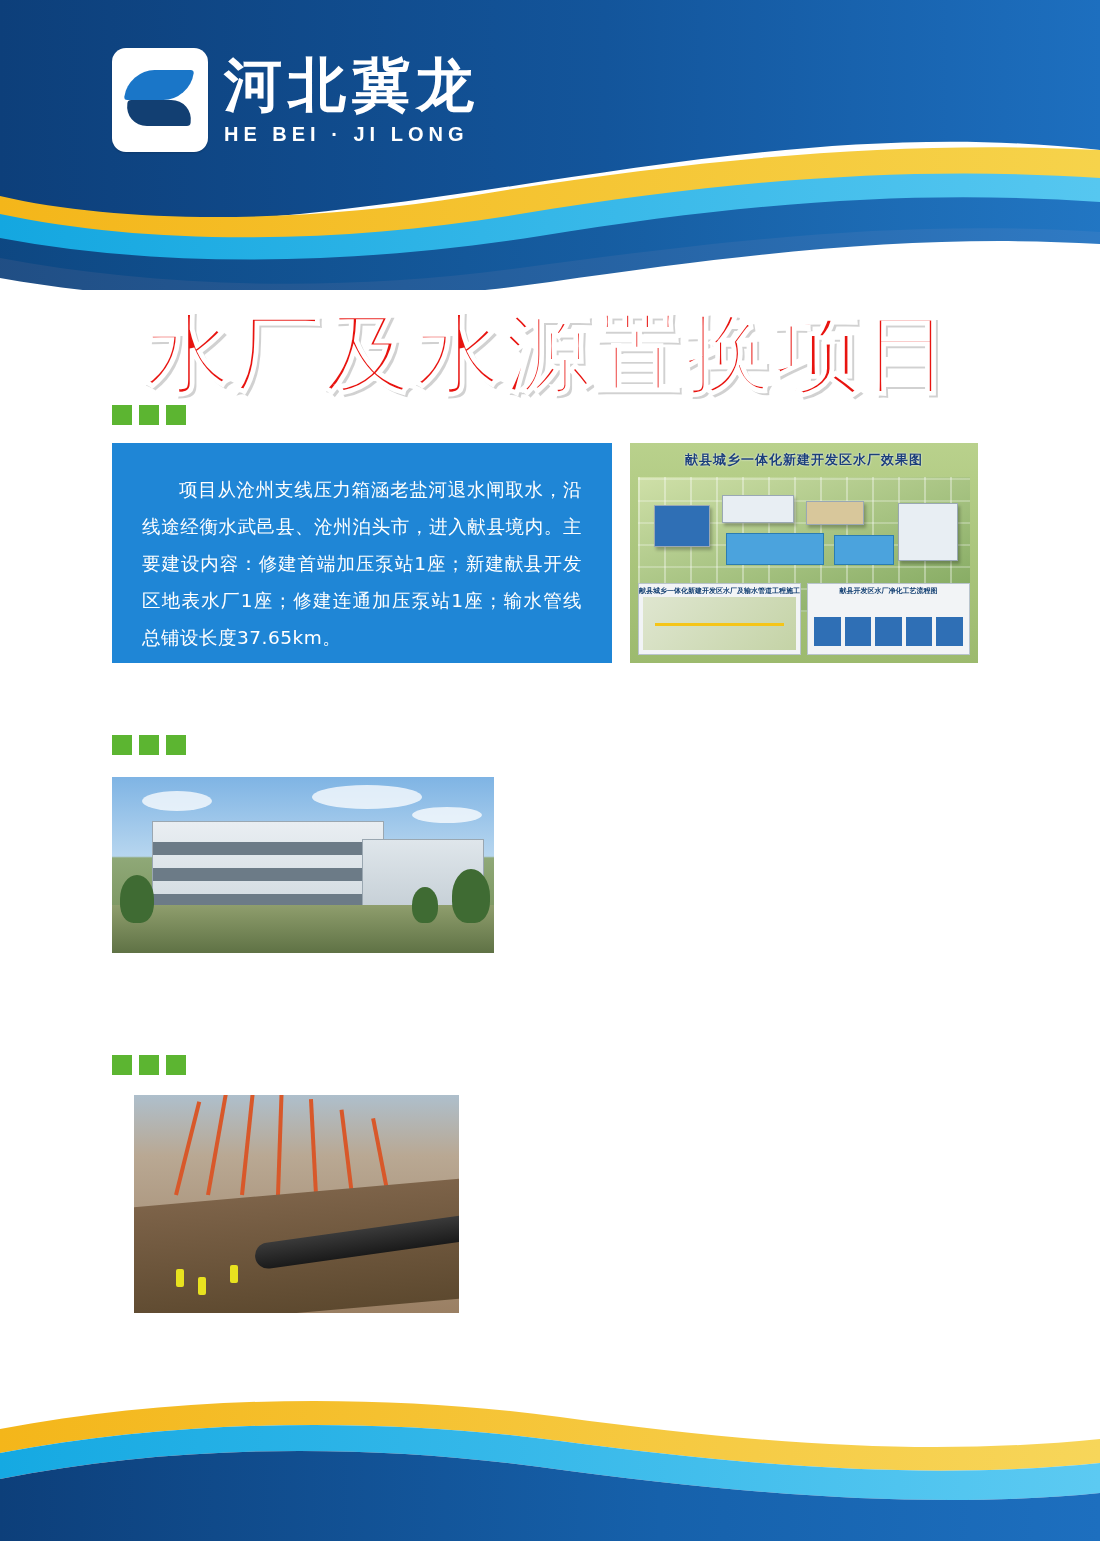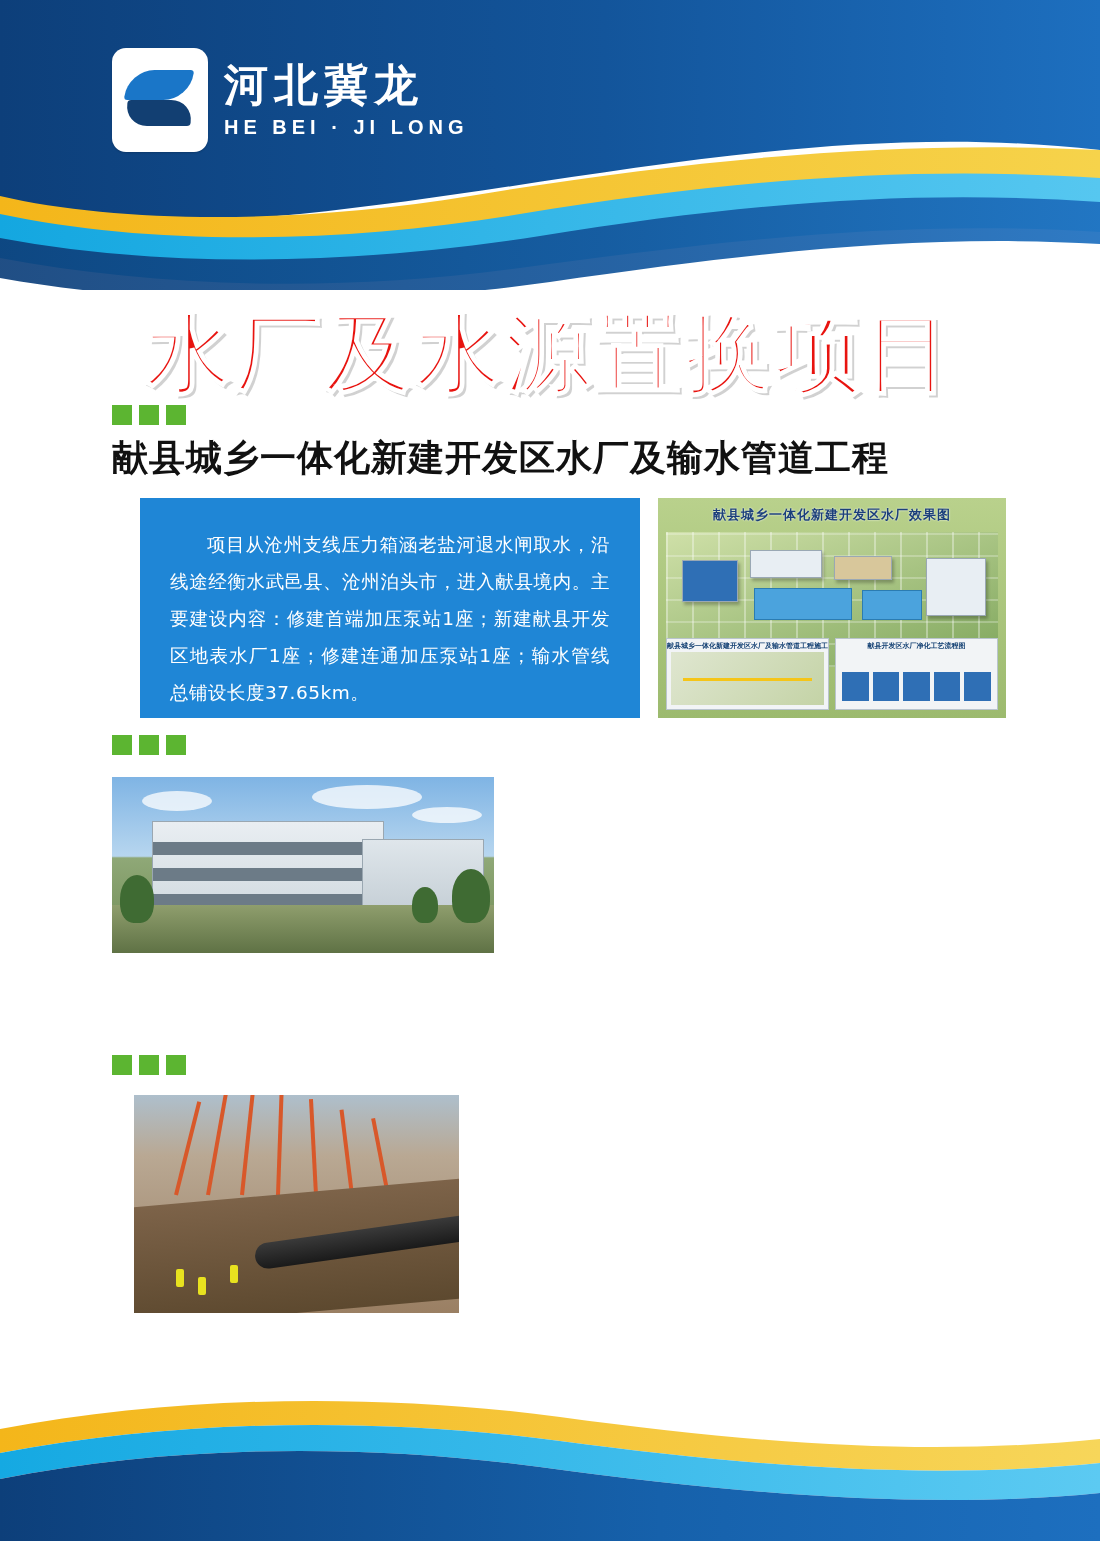--- a/index.html
+++ b/index.html
@@ -61,21 +61,21 @@
     border-radius: 4px 28px 4px 28px;
     transform: skewX(-8deg);
   }
   .logo-text {
     display: flex;
     flex-direction: column;
     line-height: 1;
   }
   .logo-cn {
     color: #ffffff;
-    font-size: 44px;
+    font-size: 58px;
     font-weight: bold;
     letter-spacing: 6px;
     font-family: "DejaVu Sans", "Liberation Sans", sans-serif;
   }
   .logo-en {
     color: #ffffff;
     font-size: 20px;
     font-weight: bold;
     letter-spacing: 5px;
     margin-top: 10px;
@@ -125,21 +125,20 @@
     background: #1f86d6;
     color: #ffffff;
     box-sizing: border-box;
     padding: 28px 30px;
     font-family: "DejaVu Sans", "Liberation Sans", sans-serif;
     font-size: 18.5px;
     line-height: 2.0;
     text-align: justify;
     text-indent: 2em;
     letter-spacing: .5px;
-    margin-left: 28px;
   }
 
   .photo {
     position: relative;
     overflow: hidden;
     background: #c9d3da;
   }
 
   
   .render-1 { background: linear-gradient(#b9d18c, #9cba6e); }
@@ -283,21 +282,20 @@
   </div>
 
   <div class="main-title">水厂及水源置换项目</div>
 
   <div class="section" style="top:405px;">
     <div class="squares">
         <i></i>
         <i></i>
         <i></i>
       </div>
-    <div class="sec-title">献县城乡一体化新建开发区水厂及输水管道工程</div>
     <div class="row">
       <div class="blue-box" style="width:500px;height:220px;">项目从沧州支线压力箱涵老盐河退水闸取水，沿线途经衡水武邑县、沧州泊头市，进入献县境内。主要建设内容：修建首端加压泵站1座；新建献县开发区地表水厂1座；修建连通加压泵站1座；输水管线总铺设长度37.65km。</div>
       <div class="photo render-1" style="width:348px;height:220px;margin-left:18px;">
         <div class="r-title">献县城乡一体化新建开发区水厂效果图</div>
         <div class="plotgrid"></div>
         <div class="bldg blue" style="left:24px;top:62px;width:54px;height:40px;"></div>
         <div class="bldg" style="left:92px;top:52px;width:70px;height:26px;"></div>
         <div class="bldg tan" style="left:176px;top:58px;width:56px;height:22px;"></div>
         <div class="pool" style="left:96px;top:90px;width:96px;height:30px;"></div>
         <div class="pool" style="left:204px;top:92px;width:58px;height:28px;"></div>

